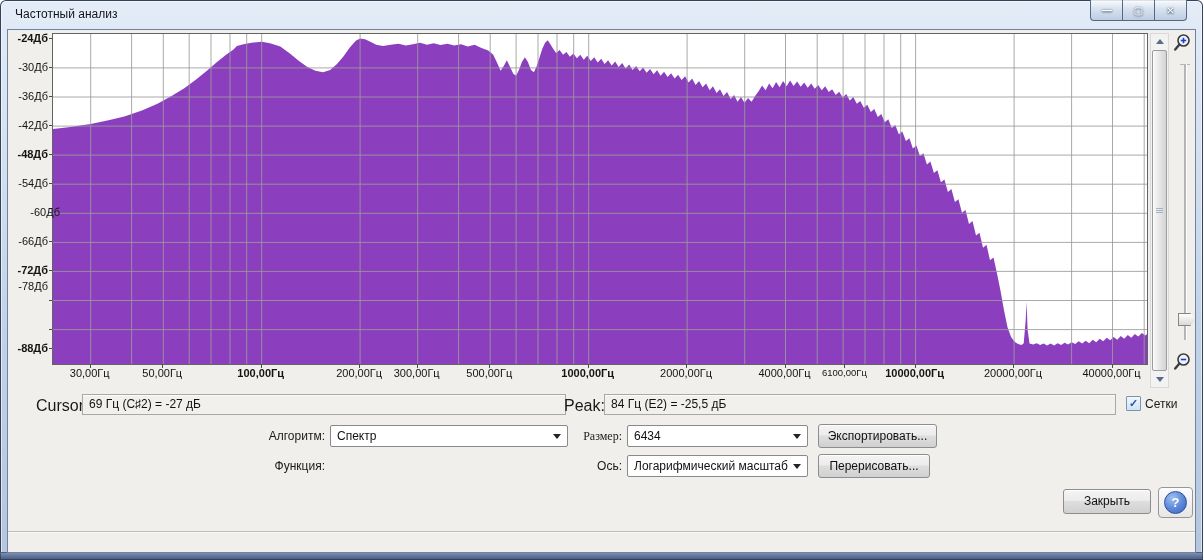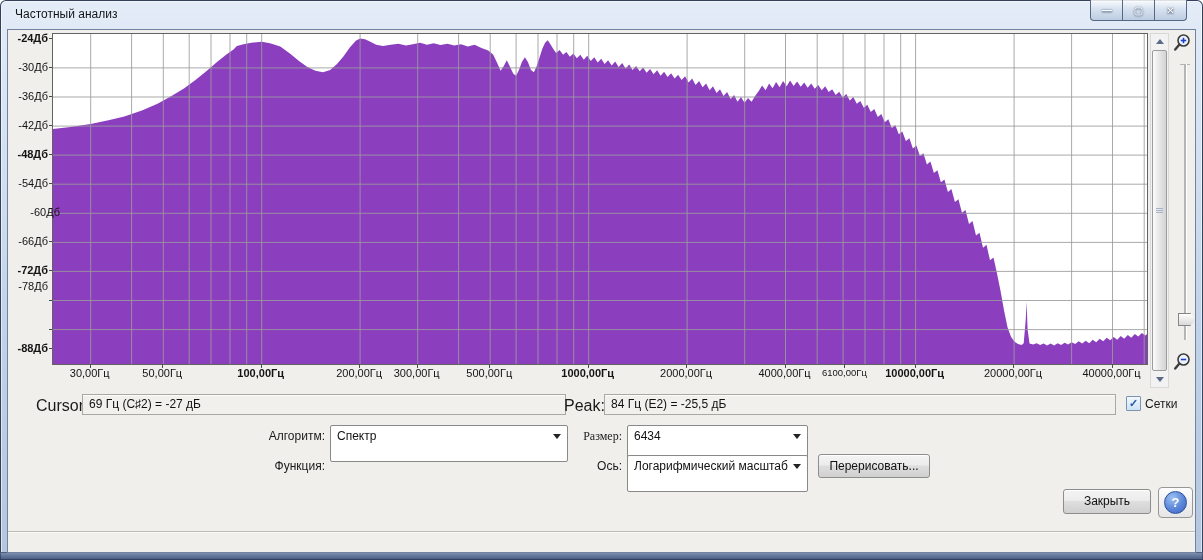--- a/index.html
+++ b/index.html
@@ -60,21 +60,21 @@
   .stat-box{position:absolute;height:19px;background:#f1f0ec;border:1px solid #aaa8a3;
     box-shadow:inset 0 1px 0 rgba(255,255,255,.8);line-height:19px;padding-left:6px;font-size:12px;color:#111;
     overflow:hidden;white-space:nowrap;}
   .grids{position:absolute;left:1118px;top:366px;display:flex;align-items:center;gap:4px;}
   .checkbox{width:13px;height:13px;border:1px solid #7b94ad;border-radius:1px;
     background:linear-gradient(#f2f8fd,#cfe3f5);display:flex;align-items:center;justify-content:center;
     font-size:11px;font-weight:bold;color:#2a5aa5;line-height:11px;}
 
   
   .ctl-lbl{position:absolute;font-size:12px;line-height:22px;text-align:right;}
-  .combo{position:absolute;height:37px;background:#fff;border:1px solid #898989;border-radius:2px;
+  .combo{position:absolute;height:22px;background:#fff;border:1px solid #898989;border-radius:2px;
     box-sizing:border-box;line-height:20px;padding:0 20px 0 6px;font-size:12px;color:#111;
     white-space:nowrap;overflow:hidden;}
   .combo .arrow{position:absolute;right:6px;top:8px;width:0;height:0;
     border-left:4px solid transparent;border-right:4px solid transparent;border-top:5px solid #222;}
   .btn{position:absolute;height:24px;box-sizing:border-box;border:1px solid #8d8d8d;border-radius:3px;
     background:linear-gradient(#f4f4f4,#ececec 45%,#dedede 50%,#d0d0d0);
     font-size:12px;color:#111;text-align:center;line-height:22px;box-shadow:inset 0 1px 0 #fff;}
   .divider{position:absolute;left:0;right:0;top:501px;height:0;border-top:1px solid #bdbbb5;border-bottom:1px solid #fbfaf7;}
   .help-btn{position:absolute;left:1150px;top:457px;width:33px;height:29px;border:1px solid #979797;border-radius:4px;
     background:linear-gradient(#fdfdfd,#e6e6e6);display:flex;align-items:center;justify-content:center;}
@@ -247,20 +247,21 @@
       <span class="ctl-lbl" style="left:225px;top:395px;width:92px;">Алгоритм:</span>
       <div class="combo" style="left:322px;top:395px;width:238px;">
         <span>Спектр</span>
         <span class="arrow"></span>
       </div>
       <span class="ctl-lbl" style="left:550px;top:395px;width:64px;font-family:Liberation Serif, serif;">Размер:</span>
       <div class="combo" style="left:619px;top:395px;width:181px;">
         <span>6434</span>
         <span class="arrow"></span>
       </div>
+      <div class="btn" style="left:810px;top:394px;width:119px;">Экспортировать...</div>
 
       <span class="ctl-lbl" style="left:225px;top:425px;width:92px;">Функция:</span>
       <span class="ctl-lbl" style="left:550px;top:425px;width:64px;">Ось:</span>
       <div class="combo" style="left:619px;top:425px;width:181px;">
         <span>Логарифмический масштаб</span>
         <span class="arrow"></span>
       </div>
       <div class="btn" style="left:810px;top:424px;width:112px;">Перерисовать...</div>
 
       <div class="divider"></div>

